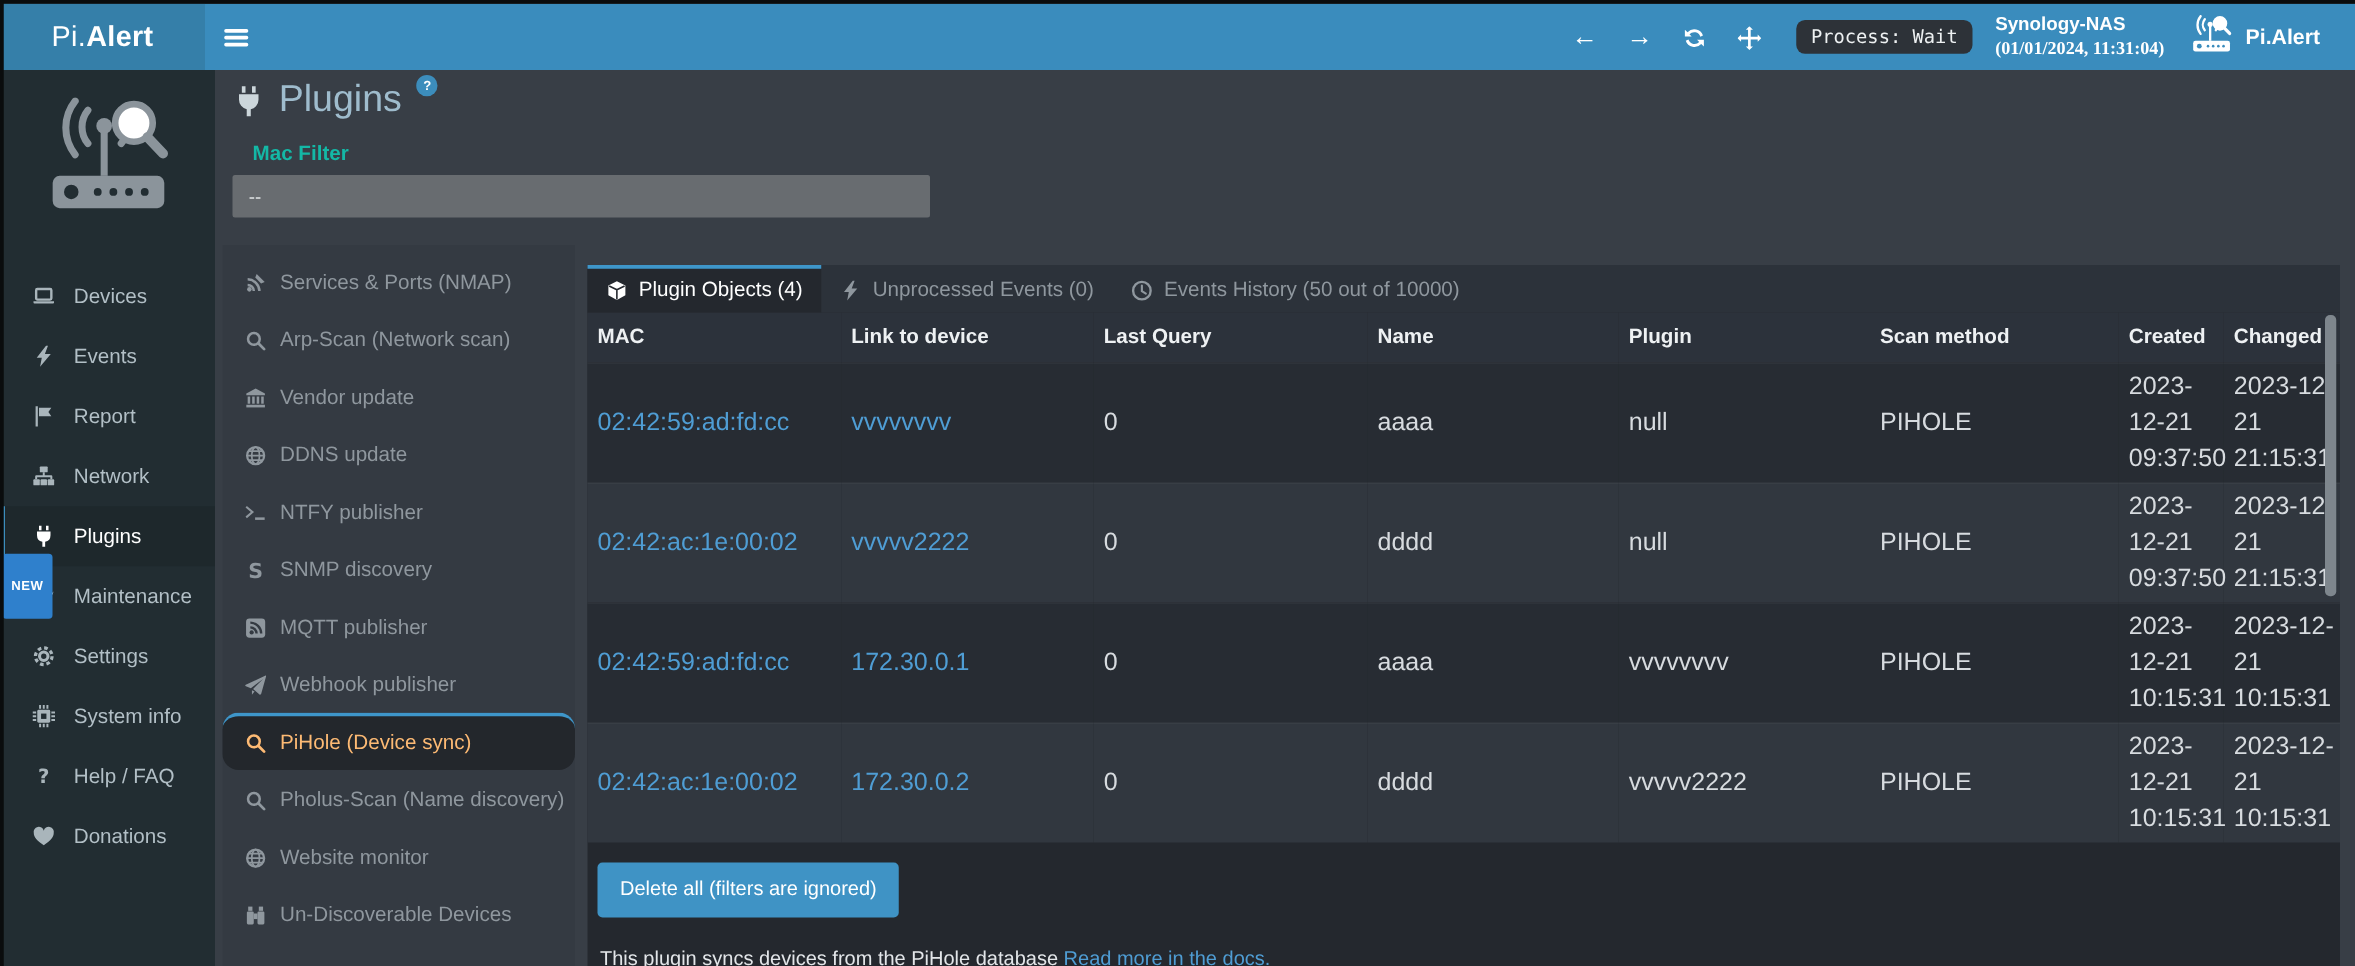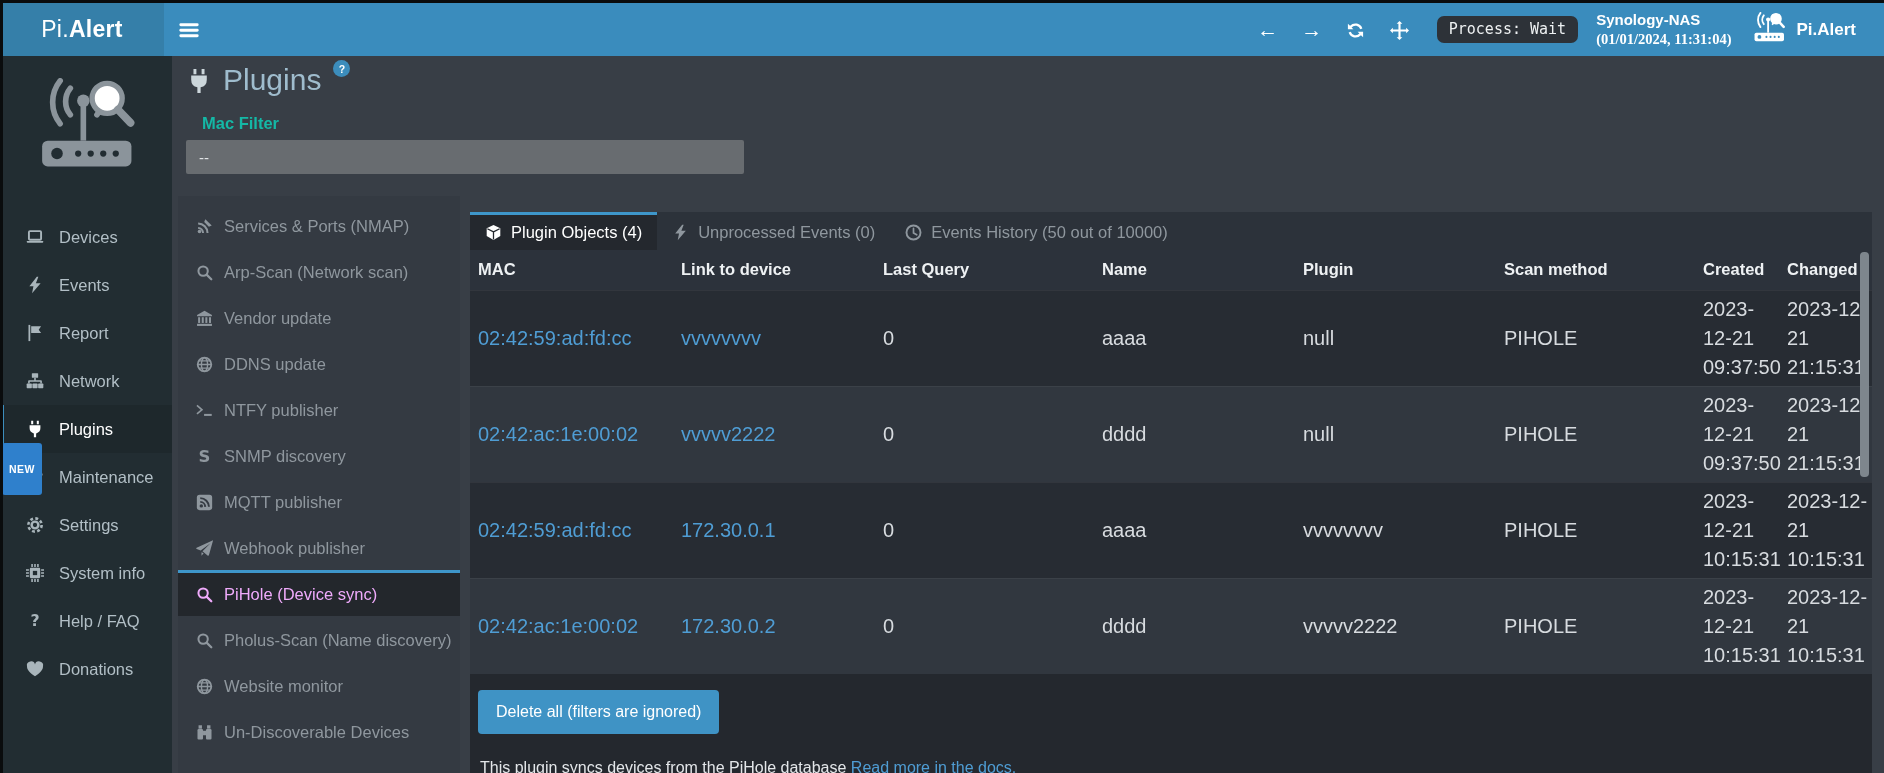--- a/index.html
+++ b/index.html
@@ -50,21 +50,21 @@
   .help-badge{margin-top:-2px;margin-left:1px;width:17px;height:17px;border-radius:50%;background:var(--accent);color:#fff;font-size:10.5px;font-weight:bold;display:flex;align-items:center;justify-content:center;cursor:pointer;}
 
   .filter-label{position:absolute;left:38px;top:58px;font-size:16.5px;font-weight:bold;color:#14b8a6;}
   .filter-input{position:absolute;left:22px;top:84px;width:558px;height:34px;background:#686c70;border:none;border-radius:2px;color:#e0e3e5;font-size:15px;padding-left:13px;font-family:inherit;}
 
   .list-col-bg{position:absolute;left:14px;top:140px;width:282px;bottom:0;background:#343a42;}
   .plugin-nav{position:absolute;left:14px;top:146px;width:282px;}
   .plugin-item{height:46px;display:flex;align-items:center;padding-left:16px;gap:9px;color:#8f979e;font-size:16.5px;cursor:pointer;border-top:3px solid transparent;}
   .plugin-item .icn{width:21px;display:flex;justify-content:center;}
   .plugin-item .icn svg{width:17px;height:17px;}
-  .plugin-item.active{background:#23272c;color:#f0abfc;border-top-color:#3e96ca;}
+  .plugin-item.active{background:#23272c;color:#fdba74;border-top-color:#3e96ca;border-radius:13px;}
 
   .panel{position:absolute;left:306px;top:156px;width:1402px;background:var(--panel);padding-bottom:20px;}
   .tabbar{height:38px;background:#2c323a;display:flex;}
   .tab{display:flex;align-items:center;gap:9px;padding:0 15px;color:#8f979e;font-size:16.5px;border-top:3px solid transparent;cursor:pointer;}
   .tab .icn{display:flex;}
   .tab .icn svg{width:17px;height:17px;}
   .tab.active{background:var(--panel);color:#fff;border-top-color:#3e96ca;}
 
   table.objects{width:100%;border-collapse:collapse;table-layout:fixed;color:#d7dbdf;}
   table.objects th{height:40px;background:#2c323b;text-align:left;padding:0 4px 0 8px;font-size:16.5px;color:#eef1f3;font-weight:bold;}

